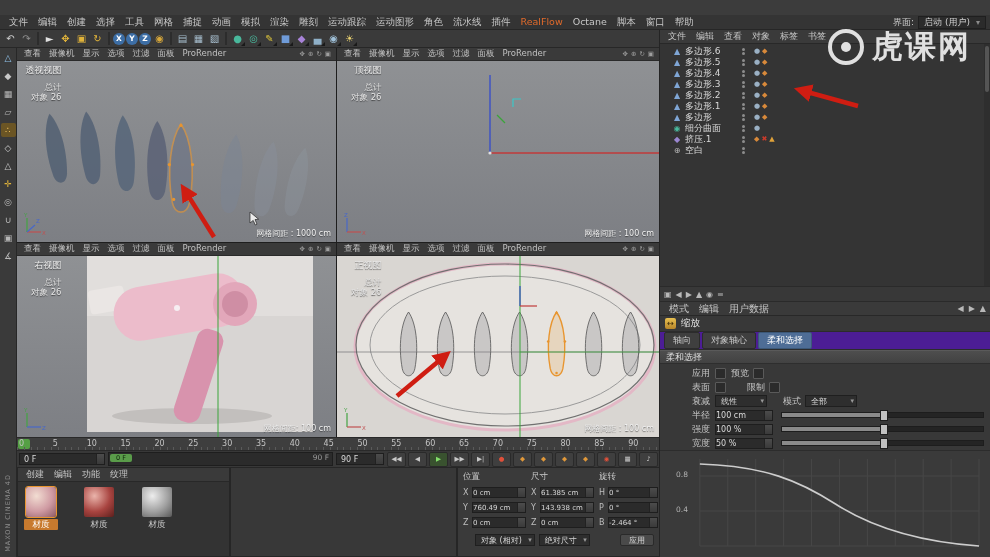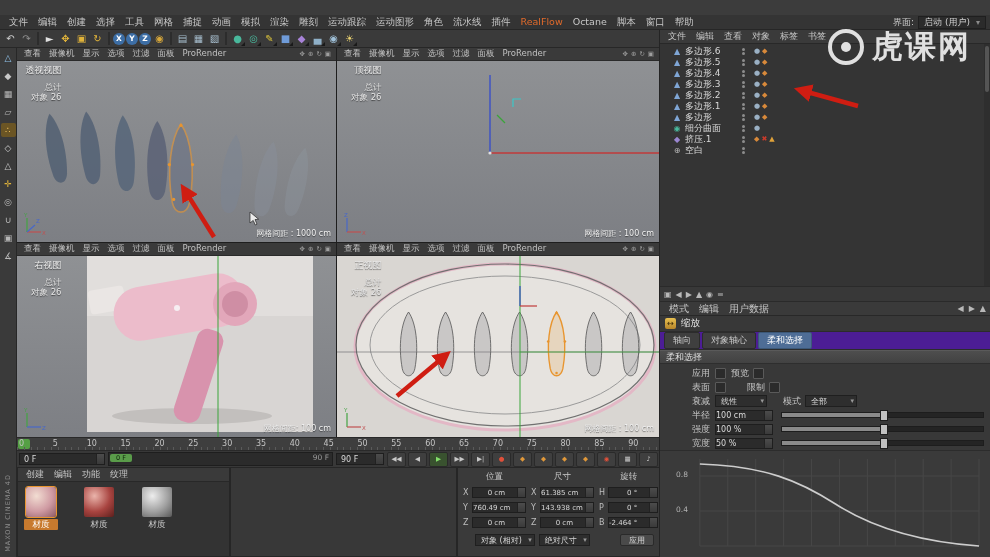--- a/index.html
+++ b/index.html
@@ -81,24 +81,24 @@
   .mat-item:nth-of-type(1) .mat-thumb{background:radial-gradient(circle at 35% 30%,#f2ddd2,#cf9aa2 55%,#8d5a64);}
   .mat-item:nth-of-type(2) .mat-thumb{background:radial-gradient(circle at 35% 30%,#eab4ab,#a84440 55%,#5c1f1c);}
   .mat-item:nth-of-type(3) .mat-thumb{background:radial-gradient(circle at 35% 30%,#ededed,#a0a0a0 55%,#585858);}
   .mat-label{margin-top:2px;height:11px;line-height:11px;text-align:center;font-size:8.5px;color:#cfcfcf;}
   .mat-item.active .mat-thumb{outline:1px solid #e8952f;}
   .mat-item.active .mat-label{background:#c87a2e;color:#fff;border-radius:1px;}
   .blank-panel{position:absolute;left:230px;top:467px;width:227px;height:90px;background:#383838;border:1px solid #262626;box-sizing:border-box;}
   .coords{position:absolute;left:457px;top:467px;width:203px;height:90px;background:#3a3a3a;border:1px solid #262626;box-sizing:border-box;padding:3px 5px;}
   .coord-groups{display:flex;gap:5px;}
   .coord-group{width:63px;}
-  .coord-title{font-size:8.5px;color:#cccccc;margin-bottom:2px;text-align:center;}
+  .coord-title{font-size:8.5px;color:#cccccc;margin-bottom:2px;}
   .coord-row{display:flex;align-items:center;height:15px;gap:2px;}
   .coord-axis{width:7px;font-size:8px;color:#bdbdbd;}
-  .coord-field{flex:1;height:11px;background:#2b2b2b;border:1px solid #1e1e1e;position:relative;font-size:7px;color:#d8d8d8;line-height:10px;text-align:right;padding-right:20px;box-sizing:border-box;white-space:nowrap;overflow:hidden;}
+  .coord-field{flex:1;height:11px;background:#2b2b2b;border:1px solid #1e1e1e;position:relative;font-size:7px;color:#d8d8d8;line-height:10px;padding-right:20px;box-sizing:border-box;white-space:nowrap;overflow:hidden;}
   .coord-bottom{display:flex;gap:4px;margin-top:4px;align-items:center;padding-left:12px;}
   .dd{height:12px;line-height:11px;background:#2e2e2e;border:1px solid #1f1f1f;padding:0 12px 0 5px;position:relative;font-size:8px;color:#d4d4d4;box-sizing:border-box;white-space:nowrap;}
   .dd::after{content:"▾";position:absolute;right:2px;top:0;font-size:7px;color:#999;}
   .apply-btn{margin-left:auto;height:12px;line-height:11px;background:#4a4a4a;border:1px solid #2a2a2a;border-radius:2px;padding:0 8px;font-size:8px;color:#d8d8d8;box-sizing:border-box;}
   
   .right-panel{position:absolute;left:659px;top:30px;width:331px;height:527px;background:#383838;border-left:1px solid #242424;box-sizing:border-box;}
   .om-tree{position:relative;height:242px;background:#343434;overflow:hidden;}
   .om-rows{padding-top:2px;}
   .om-row{display:flex;align-items:center;height:11px;padding-left:12px;gap:3px;font-size:9px;}
   .om-icon{width:10px;text-align:center;font-size:8px;}

